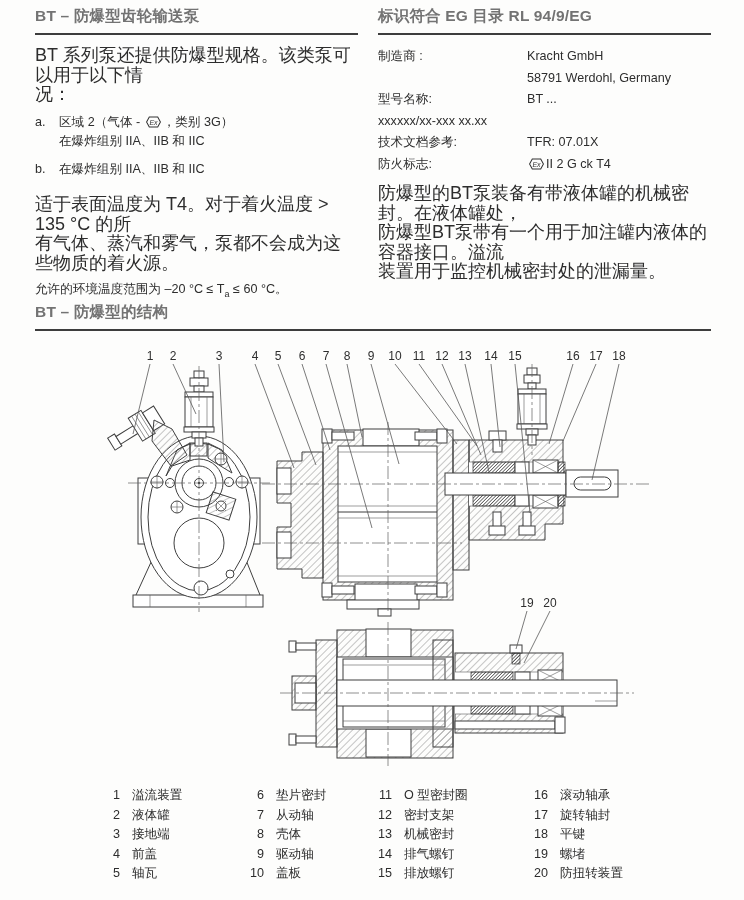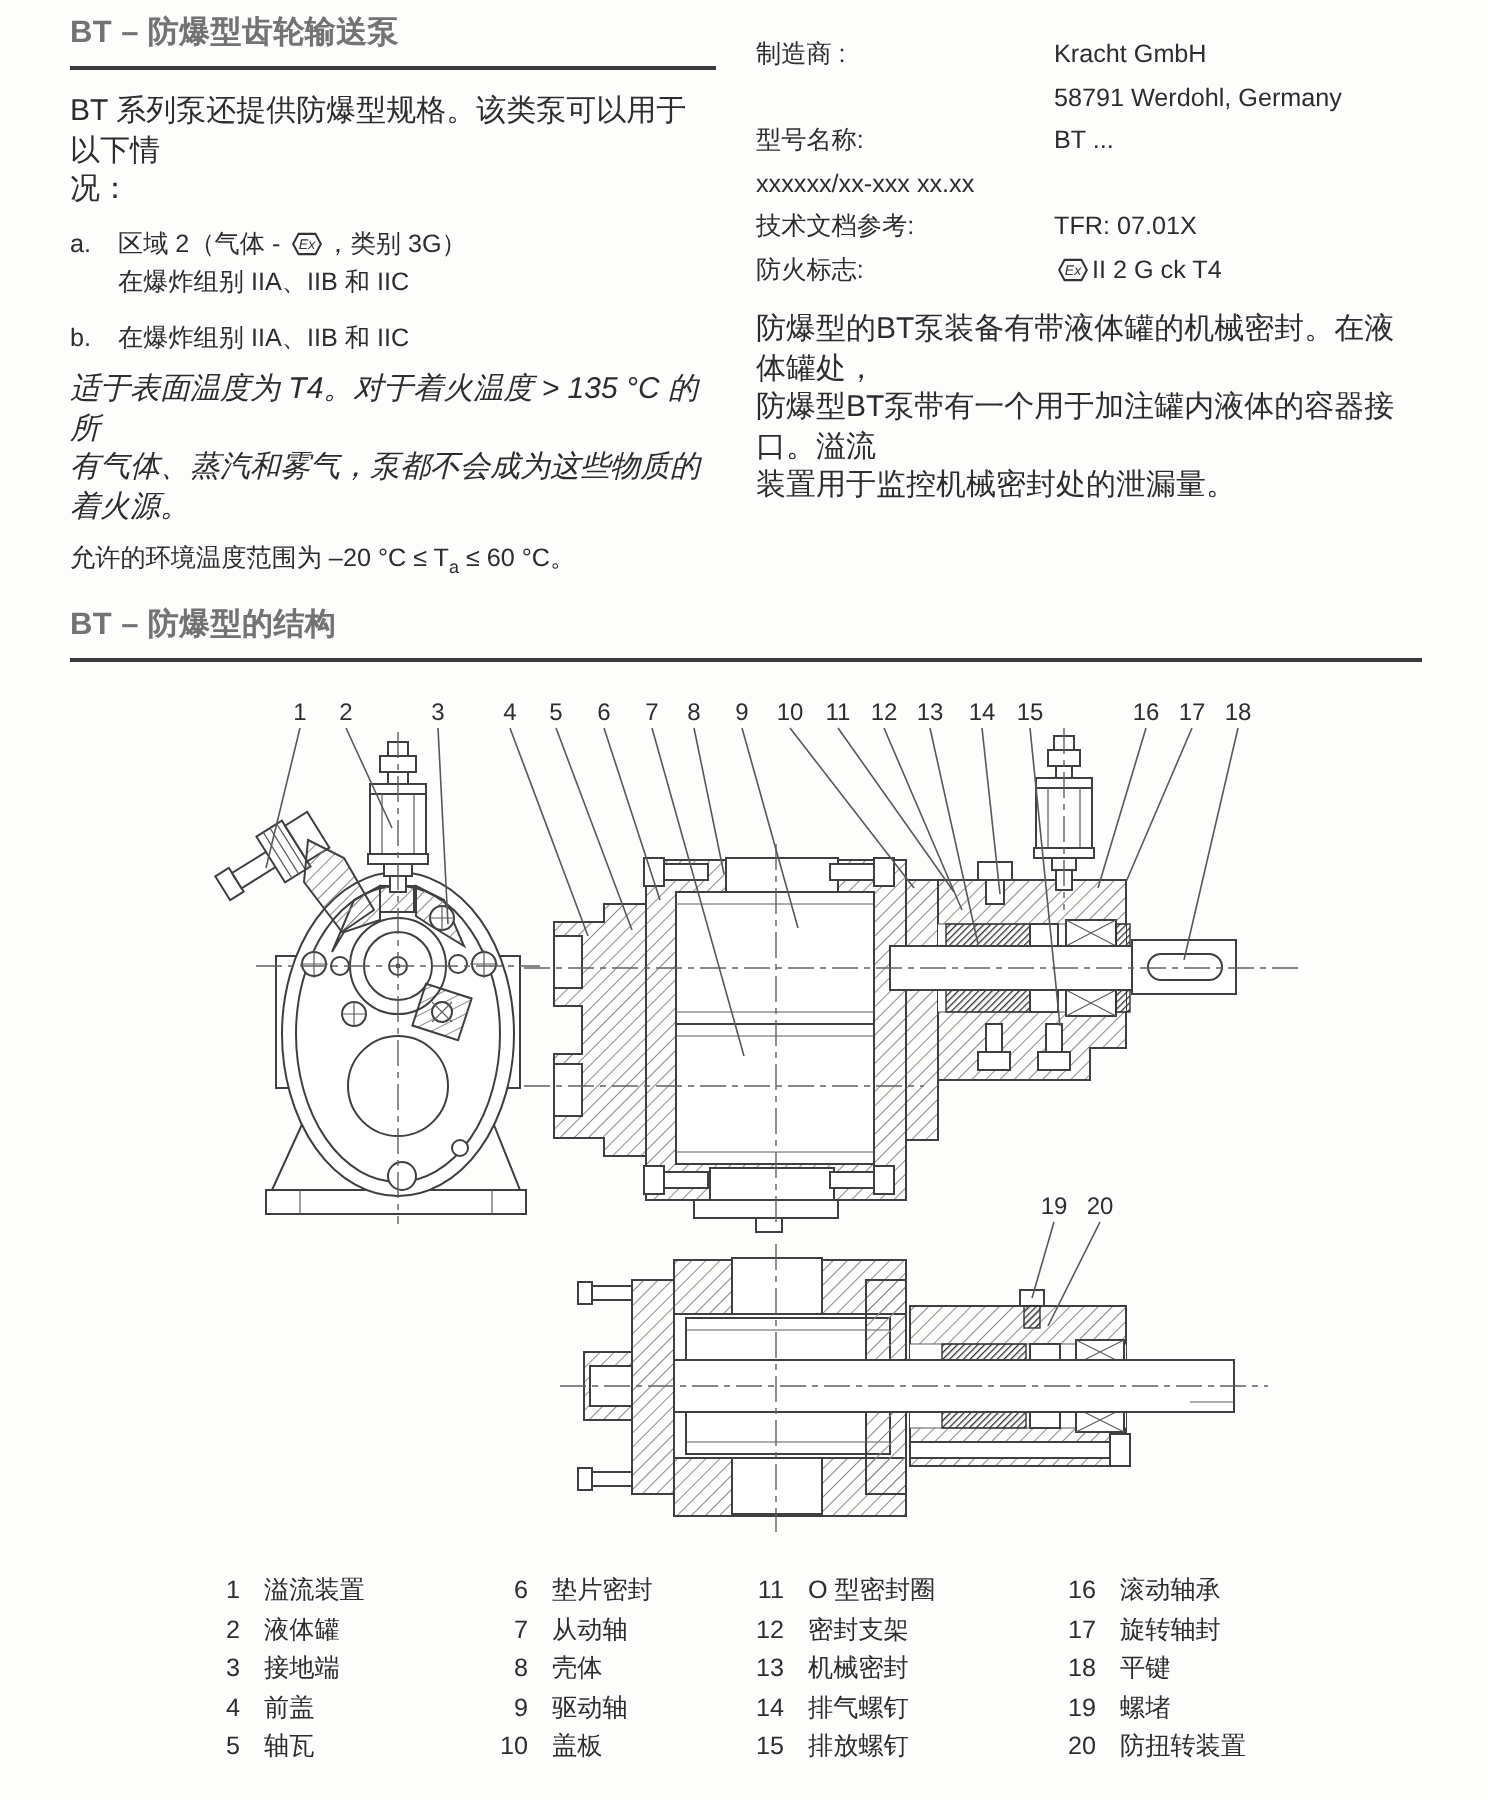--- a/index.html
+++ b/index.html
@@ -8,25 +8,25 @@
     background:#fdfdfc;color:#2d2d2d;
     font-family:"Liberation Sans","DejaVu Sans",sans-serif;
   }
   .col{position:absolute;top:6px;}
   .col-left{left:35px;width:323px;}
   .col-right{left:378px;width:333px;}
   .rule-title{
     font-size:15.5px;font-weight:700;color:#737373;margin:0;
     padding-bottom:6px;border-bottom:2px solid #3d3d3d;letter-spacing:.2px;
   }
-  .body-text{font-size:15px;line-height:19.5px;margin:0;white-space:pre-line;}
+  .body-text{font-size:18px;line-height:19.5px;margin:0;white-space:pre-line;}
   .intro{margin-top:11px;}
   .list-item{display:flex;margin-top:8px;font-size:12.6px;line-height:19.5px;}
   .list-item .marker{width:24px;flex:none;}
-  .para2{margin-top:6px;font-style:italic;}
+  .para2{margin-top:16px;}
   .temp-line{margin-top:7px;font-size:12.6px;line-height:19.5px;}
   sub{font-size:9px;}
   .info-table{margin-top:11px;}
   .info-row{display:flex;font-size:12.6px;line-height:21.5px;}
   .info-row .lbl{width:149px;flex:none;}
   .info-row .val{flex:1;}
   .right-para{margin-top:9px;}
   .ex-ic{width:15px;height:12px;vertical-align:-2px;margin:0 2px;}
   .section-bar{position:absolute;left:35px;top:302px;width:676px;}
   #drawing{position:absolute;left:0;top:338px;}
@@ -70,20 +70,21 @@
       <div>在爆炸组别 IIA、IIB 和 IIC</div>
     </div>
   </div>
 
   <p class="body-text para2">适于表面温度为 T4。对于着火温度 &gt; 135 °C 的所
 有气体、蒸汽和雾气，泵都不会成为这些物质的着火源。</p>
   <p class="temp-line"><span>允许的环境温度范围为 –20 °C ≤ T</span><sub>a</sub><span> ≤ 60 °C。</span></p>
 </div>
 
 <div class="col col-right">
+  <h1 class="rule-title">标识符合 EG 目录 RL 94/9/EG</h1>
   <div class="info-table">
     <div class="info-row">
       <span class="lbl">制造商 :</span>
       <span class="val">
         <div>Kracht GmbH</div>
         <div>58791 Werdohl, Germany</div>
       </span>
     </div>
     <div class="info-row">
       <span class="lbl">型号名称:</span>

